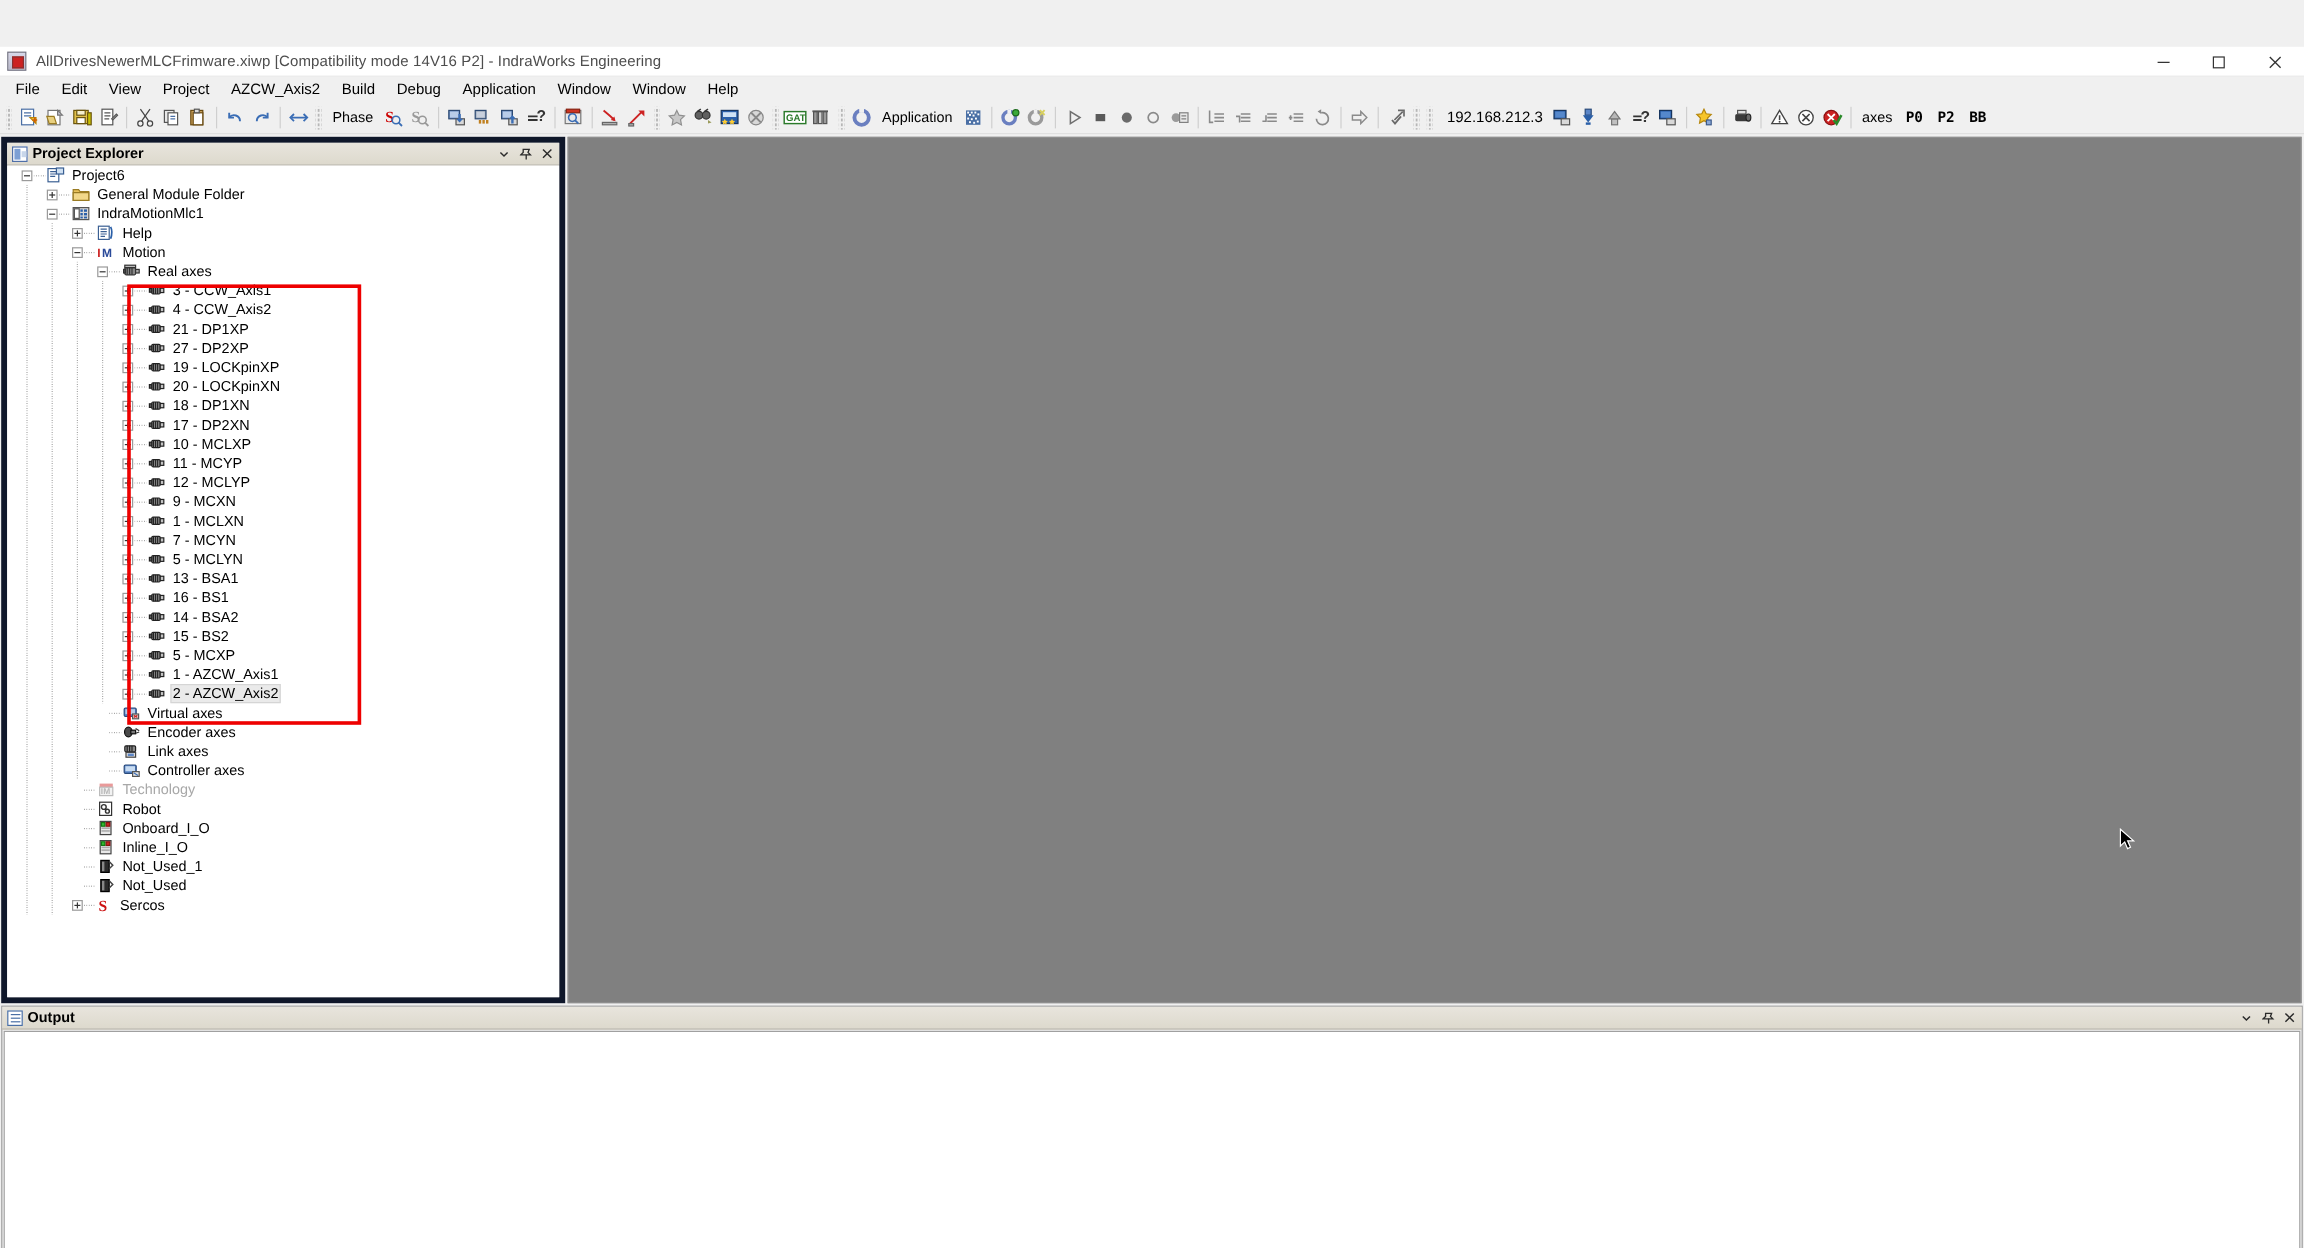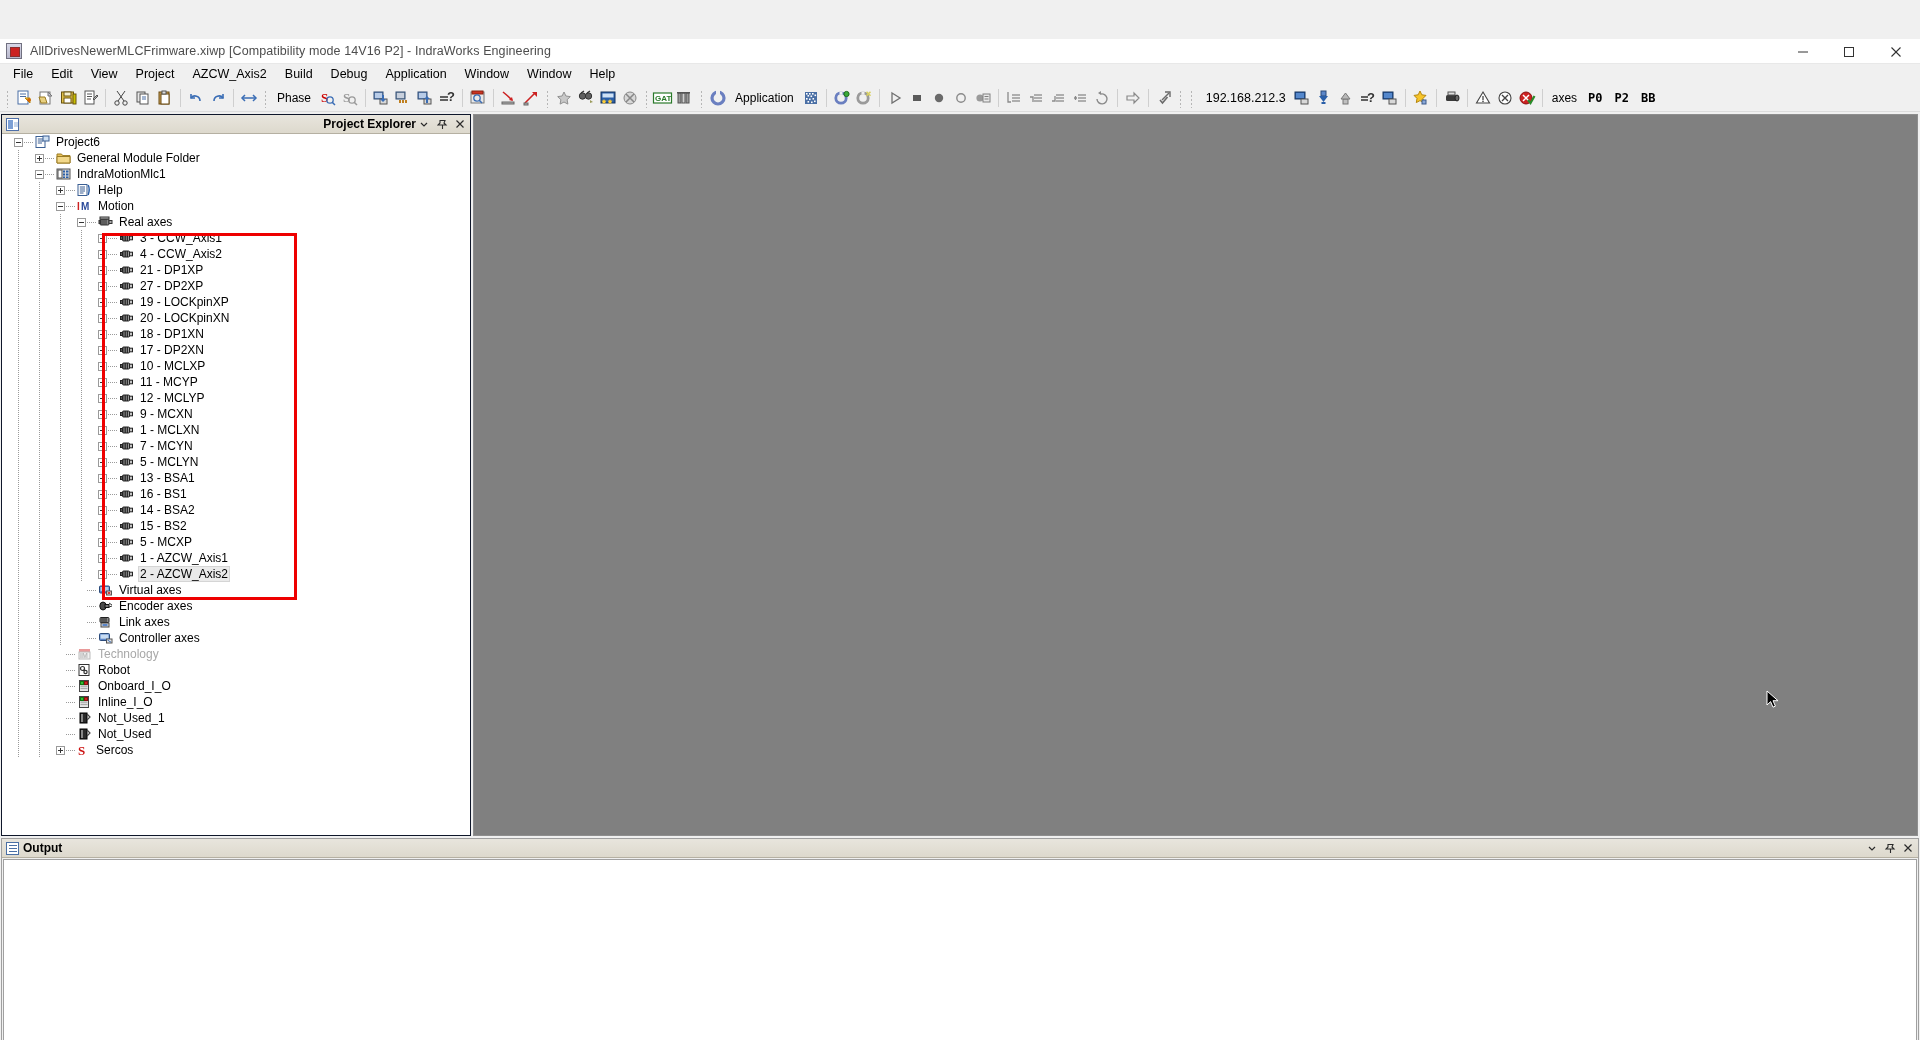--- a/index.html
+++ b/index.html
@@ -128,24 +128,23 @@
     min-height: 0;
     background: #f0f0f0;
     padding: 2px 0 0 0;
   }
 
   
   .explorer {
     width: 470px;
     display: flex; flex-direction: column;
     background: #f0f0f0;
-    border: 1px solid #0f172a;
+    border: 5px solid #0f172a;
     margin: 0 0 2px 1px;
     flex: 0 0 470px;
-    text-align: right;
   }
   .panel-header {
     height: 19px;
     background: linear-gradient(#e8e5dd, #ddd9cd);
     display: flex; align-items: center;
     border-bottom: 1px solid #b5b0a2;
     flex: 0 0 19px;
     padding-left: 4px;
   }
   .panel-header-icon {

